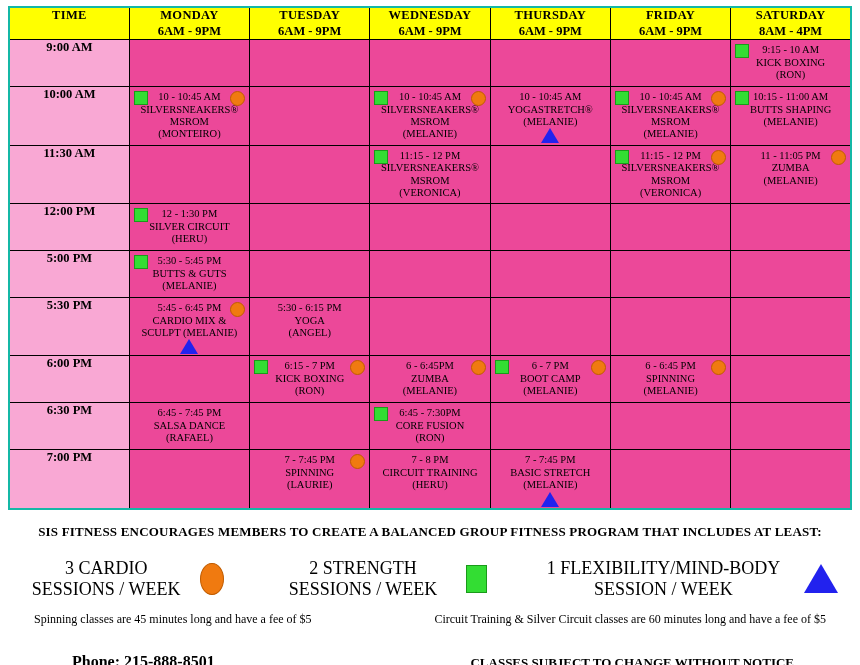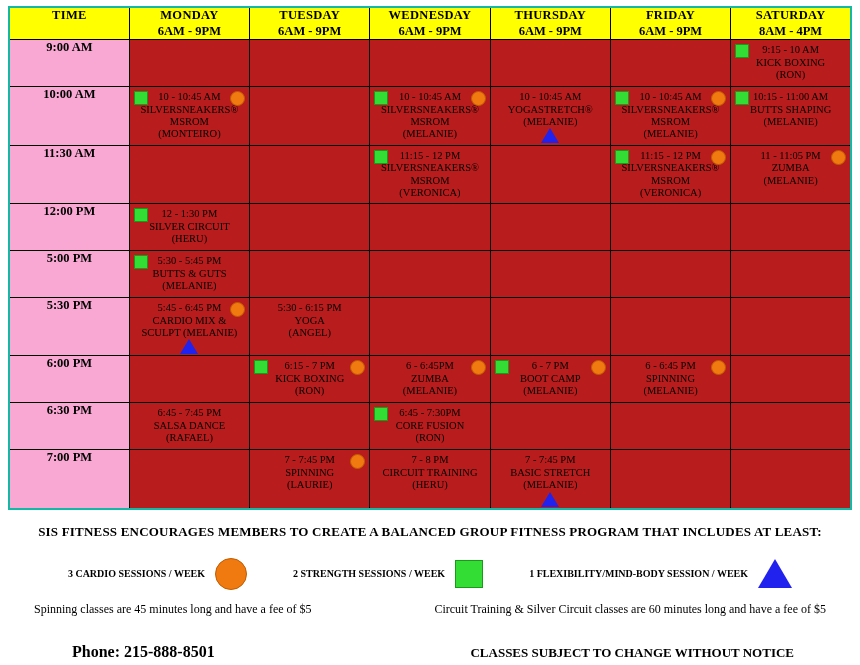--- a/index.html
+++ b/index.html
@@ -45,21 +45,21 @@
   thead th .hours { display: block; }
   td.timecell {
     background: #f9a8d4;
     text-align: center;
     font-weight: bold;
     font-size: 12.5px;
     vertical-align: middle;
     width: 78px;
   }
   td.classcell {
-    background: #b91c1c;
+    background: #ec4899;
     position: relative;
     height: 46px;
   }
   .entry {
     position: relative;
     padding: 4px 4px 4px 4px;
     text-align: center;
     font-size: 10.5px;
     line-height: 1.18;
     font-family: "Liberation Serif", serif;
@@ -110,22 +110,22 @@
     font-weight: bold;
     font-size: 13px;
     letter-spacing: 0.2px;
   }
   .legend-row {
     margin-top: 18px;
     display: flex;
     align-items: center;
     justify-content: center;
     gap: 18px;
-    font-weight: bold;
-    font-size: 10px;
+    font-weight: normal;
+    font-size: 18px;
   }
   .legend-item {
     display: flex;
     align-items: center;
     gap: 10px;
     padding: 0 14px;
   }
   .lg-circle {
     width: 30px; height: 30px; border-radius: 50%;
     background: #f07a10; border: 1px solid #c05c00;

